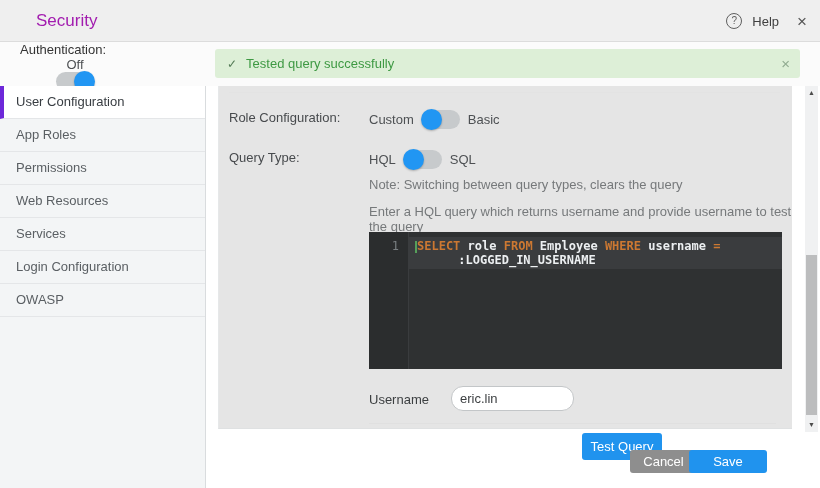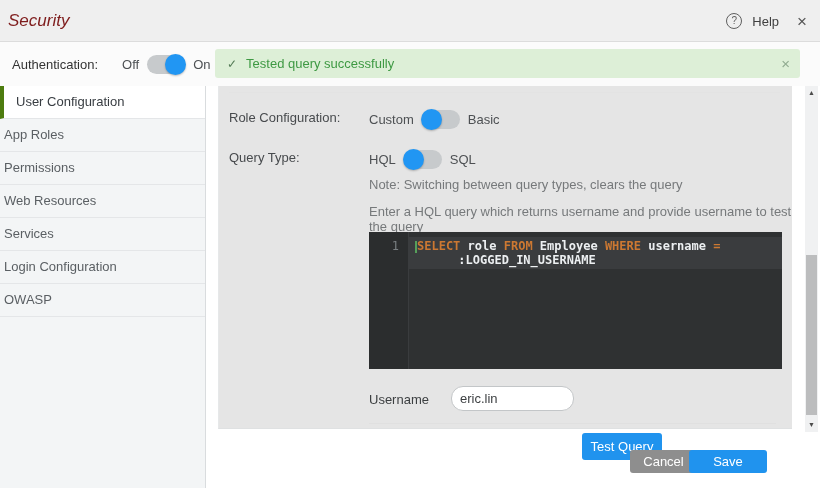--- a/index.html
+++ b/index.html
@@ -2,45 +2,45 @@
 <html><head>
 <meta charset="utf-8">
 <style>
   * { margin:0; padding:0; box-sizing:border-box; }
   html,body { width:820px; height:488px; }
   body { font-family:"Liberation Sans", sans-serif; font-size:13px; color:#333; background:#fff; overflow:hidden; }
   .app { position:relative; width:820px; height:488px; background:#fff; overflow:hidden; }
 
   
   .header { position:absolute; left:0; top:0; width:820px; height:42px; background:#efefef; border-bottom:1px solid #dcdcdc; display:flex; align-items:center; }
-  .header-title { margin-left:8px; font-size:17px; font-weight:500; color:#7f1d1d;font-style:italic; }
+  .header-title { margin-left:36px; font-size:17px; font-weight:500; color:#a21caf; }
   .header-right { position:absolute; right:13px; top:0; height:42px; display:flex; align-items:center; gap:10px; }
   .help-circle { width:16px; height:16px; border:1.4px solid #5f5f5f; border-radius:50%; color:#5f5f5f; font-size:10px; line-height:13px; text-align:center; display:inline-block; cursor:pointer; }
   .help-label { color:#3f3f3f; cursor:pointer; }
   .close-x { font-size:17px; color:#555; margin-left:8px; cursor:pointer; line-height:1; }
 
   
   .authbar { position:absolute; left:0; top:42px; width:820px; height:44px; background:#fbfbfb; }
-  .auth-group { position:absolute; left:12px; top:0; height:44px; display:flex; align-items:center; }
+  .auth-group { position:absolute; left:20px; top:0; height:44px; display:flex; align-items:center;flex-direction:column; }
   .auth-label { color:#333; margin-right:24px; }
   .tog-text { color:#4d5053; }
   .switch { position:relative; width:38px; height:19px; border-radius:10px; background:#c7cacc; margin:0 8px; cursor:pointer; flex:0 0 auto; }
   .switch .knob { position:absolute; top:-1px; width:21px; height:21px; border-radius:50%; background:#2196f3; box-shadow:0 1px 2px rgba(0,0,0,.25); }
   .switch.knob-left .knob { left:-1px; }
   .switch.knob-right .knob { right:-1px; }
 
   .banner { position:absolute; left:215px; right:20px; top:7px; height:29px; background:#ddefd7; border-radius:3px; display:flex; align-items:center; }
   .banner-check { color:#567d58; margin:0 9px 0 12px; font-size:12px; }
   .banner-msg { color:#3e9943; }
   .banner-close { position:absolute; right:10px; top:7px; color:#90ab90; font-size:15px; line-height:1; cursor:pointer; }
 
   
   .sidebar { position:absolute; left:0; top:86px; width:206px; height:402px; background:#f3f5f6; border-right:1px solid #d9dcde; }
-  .side-item { height:33px; line-height:32px; padding-left:4px; color:#5a5f63; border-bottom:1px solid #e4e6e8; cursor:pointer; background:#f3f5f6; }
-  .side-item.active { background:#fff; border-left:4px solid #4d7c0f; padding-left:12px; color:#383d42; }
+  .side-item { height:33px; line-height:32px; padding-left:16px; color:#5a5f63; border-bottom:1px solid #e4e6e8; cursor:pointer; background:#f3f5f6; }
+  .side-item.active { background:#fff; border-left:4px solid #6d28d9; padding-left:12px; color:#383d42; }
 
   
   .panel { position:absolute; left:218px; top:86px; width:574px; height:343px; background:#e5e5e5; border-left:1px solid #e6e8e9; border-bottom:1px solid #dfe1e2; }
   .panel-top-rule { position:absolute; left:10px; right:12px; top:6px; border-top:1px solid #e3e3e3; }
   .fld-label { position:absolute; left:10px; color:#474a4d; }
   .ctl-row { position:absolute; left:150px; display:flex; align-items:center; height:22px; }
   .note-text { position:absolute; left:150px; color:#76797b; }
   .rule-bottom { position:absolute; left:150px; width:407px; top:337px; border-top:1px solid #e0e0e0; }
 
   

